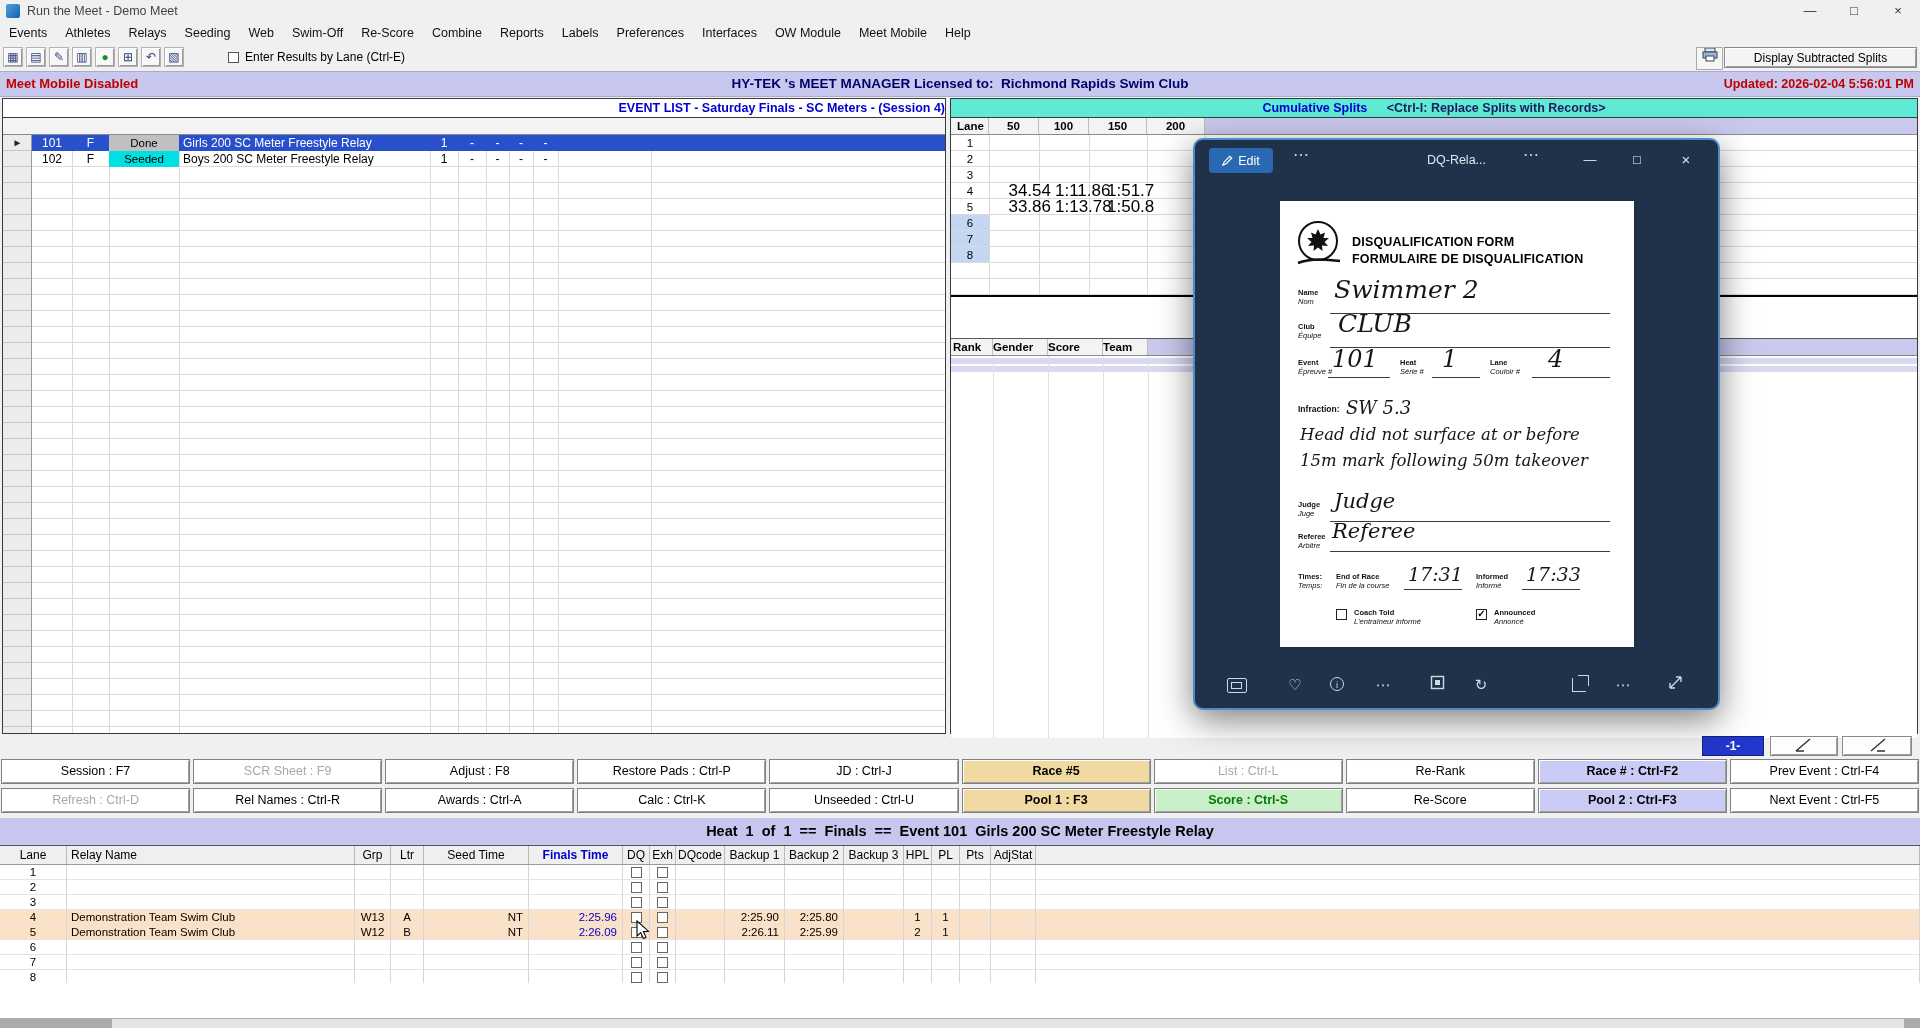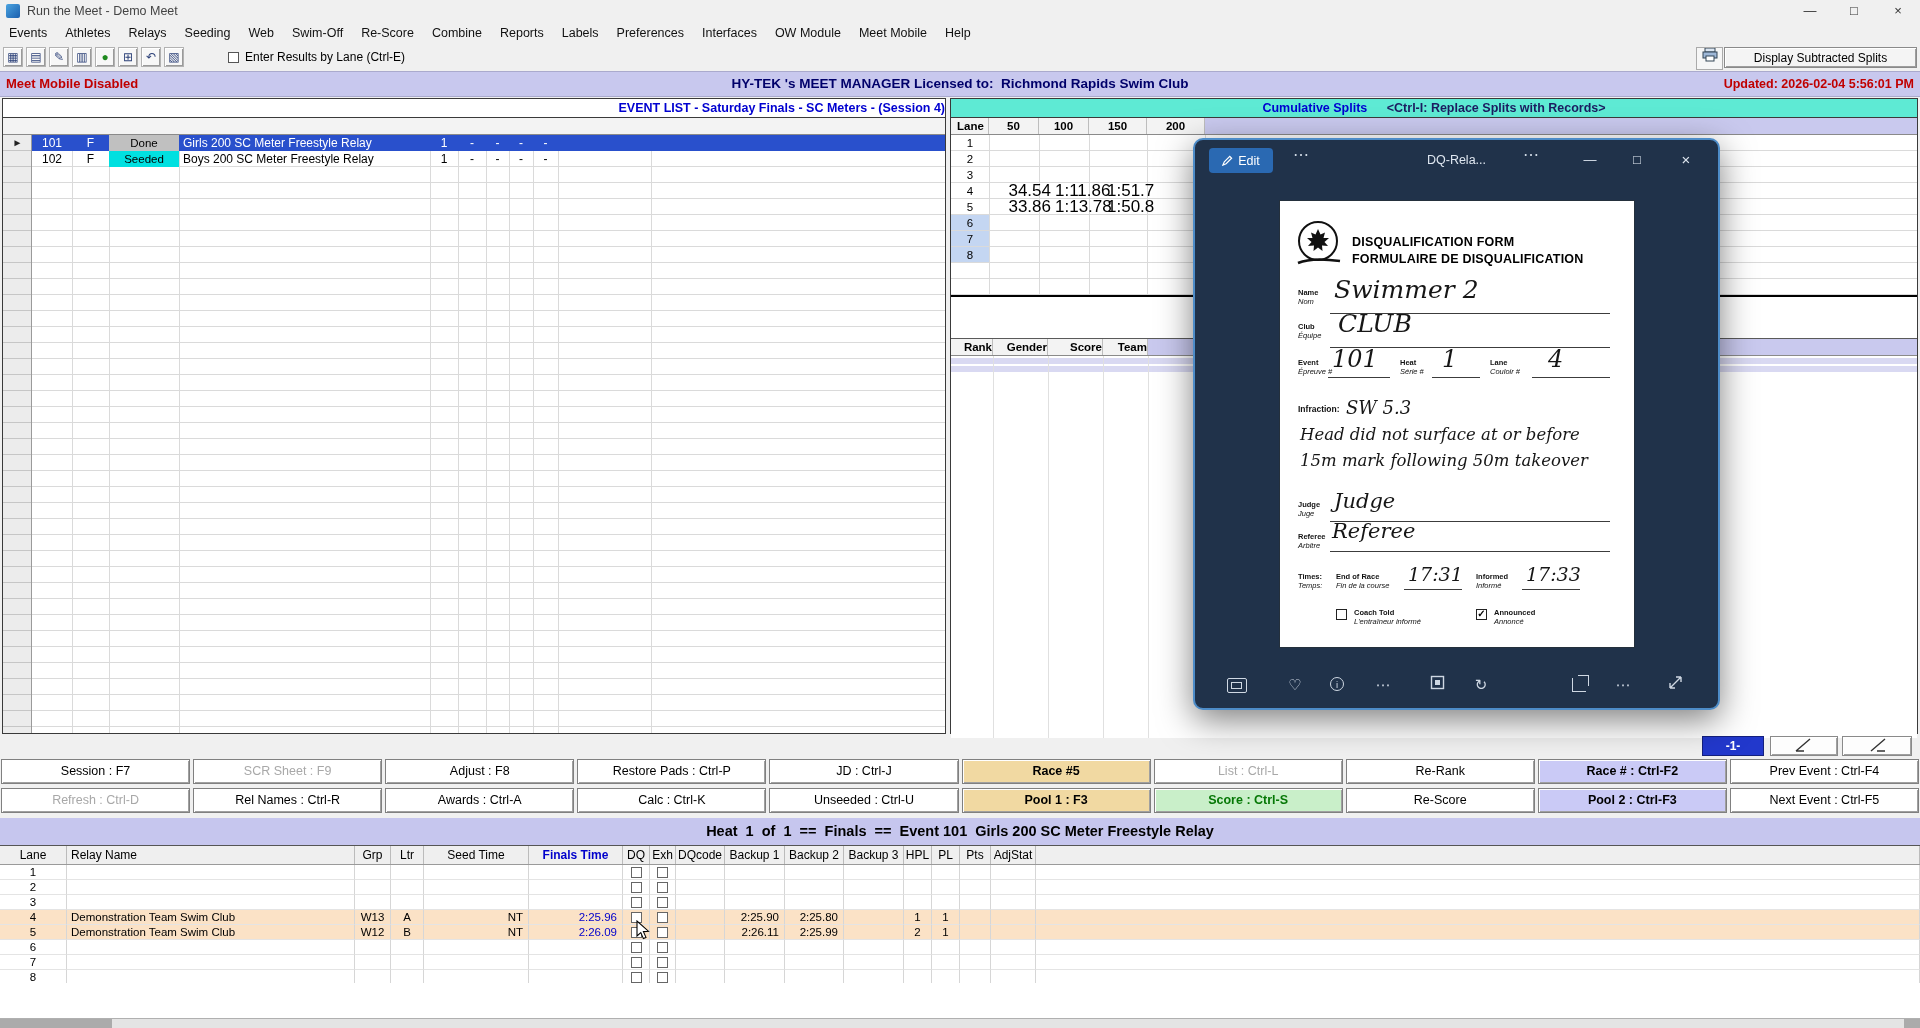--- a/index.html
+++ b/index.html
@@ -76,21 +76,21 @@
   .sp-title .t2 { color:#1c1c60; font-weight:bold; margin-left:16px; }
   .sp-header { position:relative; height:16px; background:#f3f3f3; border-bottom:1px solid #8a8a8a; font-size:11.5px; font-weight:bold; }
   .sp-header .c { position:absolute; top:0; height:16px; line-height:16px; text-align:center; border-right:1px solid #bdbdbd; box-sizing:border-box; }
   .lav-fill { position:absolute; top:0; height:16px; background:#c9c9ee; }
   .sp-body { position:relative; height:160px; border-bottom:2px solid #000;
              background:repeating-linear-gradient(to bottom,#ffffff 0 15px,#dadada 15px 16px); }
   .lane-num { position:absolute; left:0; width:38px; height:16px; text-align:center; font-size:11.5px; line-height:16px; }
   .lane-hl { position:absolute; left:0; width:38px; height:15px; background:#c4d6f2; }
   .sp-val { position:absolute; height:16px; font-size:17px; line-height:16px; text-align:right;padding-left:14px; }
   .rank-header { position:relative; height:16px; background:#f3f3f3; border-top:1px solid #5a5a5a; border-bottom:1px solid #8a8a8a; font-size:11.5px; font-weight:bold; }
-  .rank-header .c { position:absolute; top:0; height:16px; line-height:16px; text-align:right; border-right:1px solid #bdbdbd; box-sizing:border-box; }
+  .rank-header .c { position:absolute; top:0; height:16px; line-height:16px; text-align:left; border-right:1px solid #bdbdbd; box-sizing:border-box; }
   .rank-body { position:relative; height:382px; background:#fff; }
   .stripe { position:absolute; left:0; width:966px; height:6px; background:#d9d9f2; }
 
   
   .photos { left:1145px; top:138px; width:527px; height:572px; background:#20324a;
             border:2px solid #4d8cc8; border-radius:10px; box-shadow:0 10px 34px rgba(0,0,0,0.5);
             box-sizing:border-box; z-index:40;margin-left:48px; }
   .pv-titlebar { position:relative; height:40px; color:#dfe7f0; }
   .pv-edit { position:absolute; left:14px; top:8px; width:64px; height:25px; background:#2a69b2; border-radius:4px;
              color:#fff; font-size:12.5px; display:flex; align-items:center; justify-content:center; gap:5px; }

